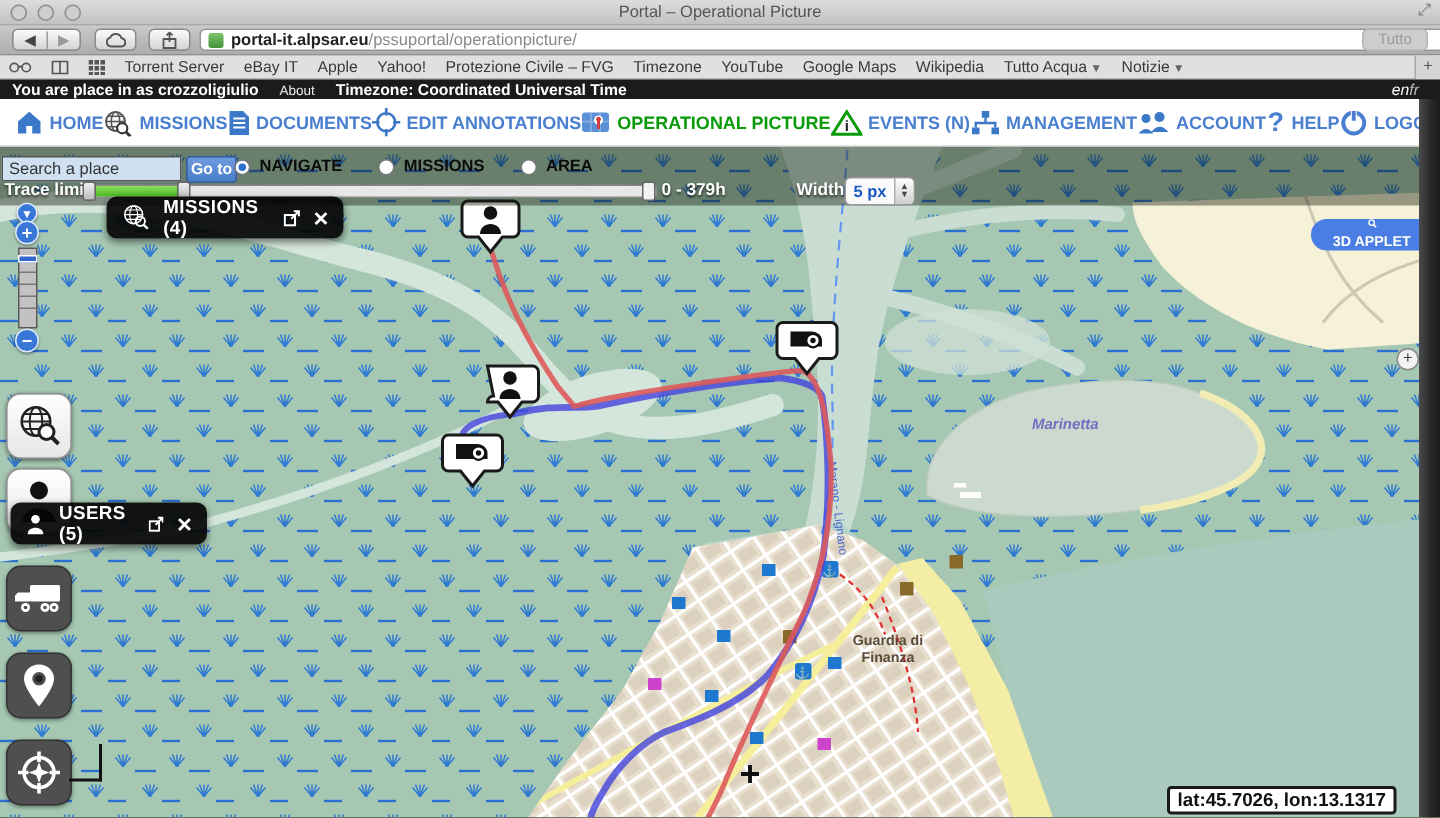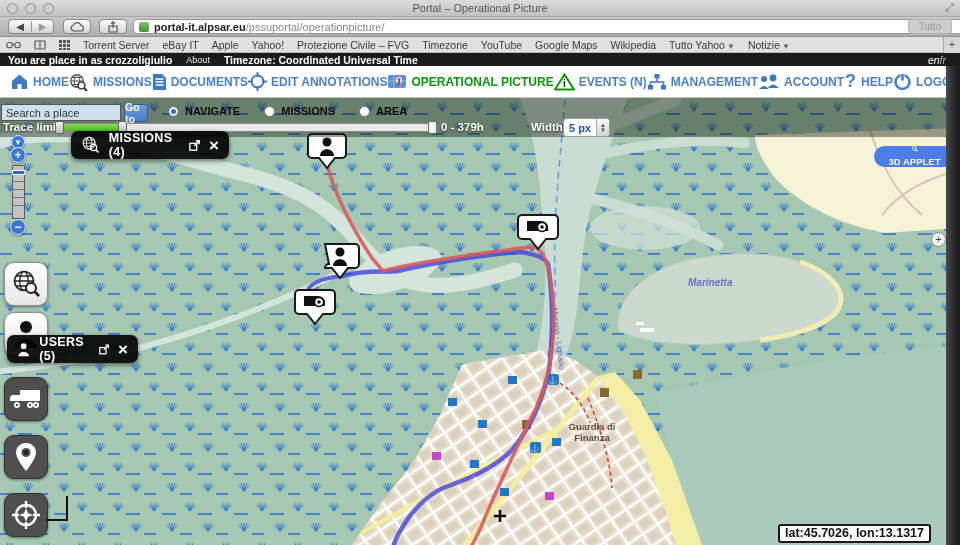--- a/index.html
+++ b/index.html
@@ -35,25 +35,25 @@
   
   #navbar{left:0;top:66px;width:948px;height:32px;background:#fff;border-bottom:1px solid #c5c5c5;display:flex;align-items:center;padding:0 10px;}
   .navitem{display:flex;align-items:center;gap:4px;font-size:12px;font-weight:bold;color:#4a7fd0;white-space:nowrap;}
   .sp{flex:1;}
   .green{color:#089a08;}
   
   #maparea{left:0;top:98px;width:960px;height:447px;}
   #mapsvg{left:0;top:0;}
   #mtstrip{left:0;top:0;width:960px;height:39px;background:rgba(18,26,12,0.42);}
   #searchinput{left:1px;top:6px;width:120px;height:17px;background:#cfe1f0;border:1px solid #555;font-size:11px;color:#333;padding:0 4px;}
-  #gotobtn{left:124px;top:6px;width:24px;height:18px;background:linear-gradient(#6f9be0,#4a7cc8);border:1px solid #2f5fa8;border-radius:3px;color:#fff;font-size:10.5px;font-weight:bold;display:flex;align-items:center;justify-content:center;}
+  #gotobtn{left:124px;top:6px;width:34px;height:18px;background:linear-gradient(#6f9be0,#4a7cc8);border:1px solid #2f5fa8;border-radius:3px;color:#fff;font-size:10.5px;font-weight:bold;display:flex;align-items:center;justify-content:center;}
   .radio{width:11px;height:11px;border-radius:50%;background:#fff;border:1px solid #777;display:inline-block;vertical-align:-2px;}
   .radio.sel{box-shadow:inset 0 0 0 2px #fff;background:#2f6fd0;}
   .modelbl{font-size:11px;font-weight:bold;color:#0b0b0b;}
-  #modes{left:168px;top:7px;display:flex;align-items:center;gap:6px;}
+  #modes{left:156px;top:7px;display:flex;align-items:center;gap:6px;}
   #modes .gap{width:12px;}
   .wlabel{color:#fff;font-weight:bold;font-size:11.5px;text-shadow:0 1px 2px rgba(0,0,0,.7);}
   #tracelabel{left:3px;top:23px;}
   #slider{left:58px;top:25px;width:380px;height:9px;background:#e8e8e8;border:1px solid #888;border-radius:2px;}
   #sliderfill{left:60px;top:26px;width:60px;height:7px;background:linear-gradient(#8ae05a,#4db822);}
   .thumb{top:23px;width:9px;height:13px;background:linear-gradient(#efefef,#bdbdbd);border:1px solid #666;border-radius:2px;}
   #rangetext{left:441px;top:23px;}
   #widthlabel{left:531px;top:23px;}
   #widthspin{left:563px;top:20px;width:47px;height:19px;background:#fbfbfb;border:1px solid #999;border-radius:4px;display:flex;align-items:center;overflow:hidden;}
   #widthval{flex:1;text-align:center;font-size:11px;font-weight:bold;color:#1a56c4;}
@@ -145,21 +145,21 @@
     </span>
     <span class="bm">Torrent Server</span>
     <span class="bm">eBay IT</span>
     <span class="bm">Apple</span>
     <span class="bm">Yahoo!</span>
     <span class="bm">Protezione Civile – FVG</span>
     <span class="bm">Timezone</span>
     <span class="bm">YouTube</span>
     <span class="bm">Google Maps</span>
     <span class="bm">Wikipedia</span>
-    <span class="bm"><span>Tutto Yahoo</span><span class="arr">▼</span></span>
+    <span class="bm"><span>Tutto Acqua</span><span class="arr">▼</span></span>
     <span class="bm"><span>Notizie</span><span class="arr">▼</span></span>
   </div>
   <div class="abs" id="newtab">+</div>
 
   <div class="abs" id="appbar">
     <b>You are place in as crozzoligiulio</b>
     <span id="about">About</span>
     <b>Timezone: Coordinated Universal Time</b>
     <span id="langs">
       <span>en</span>

